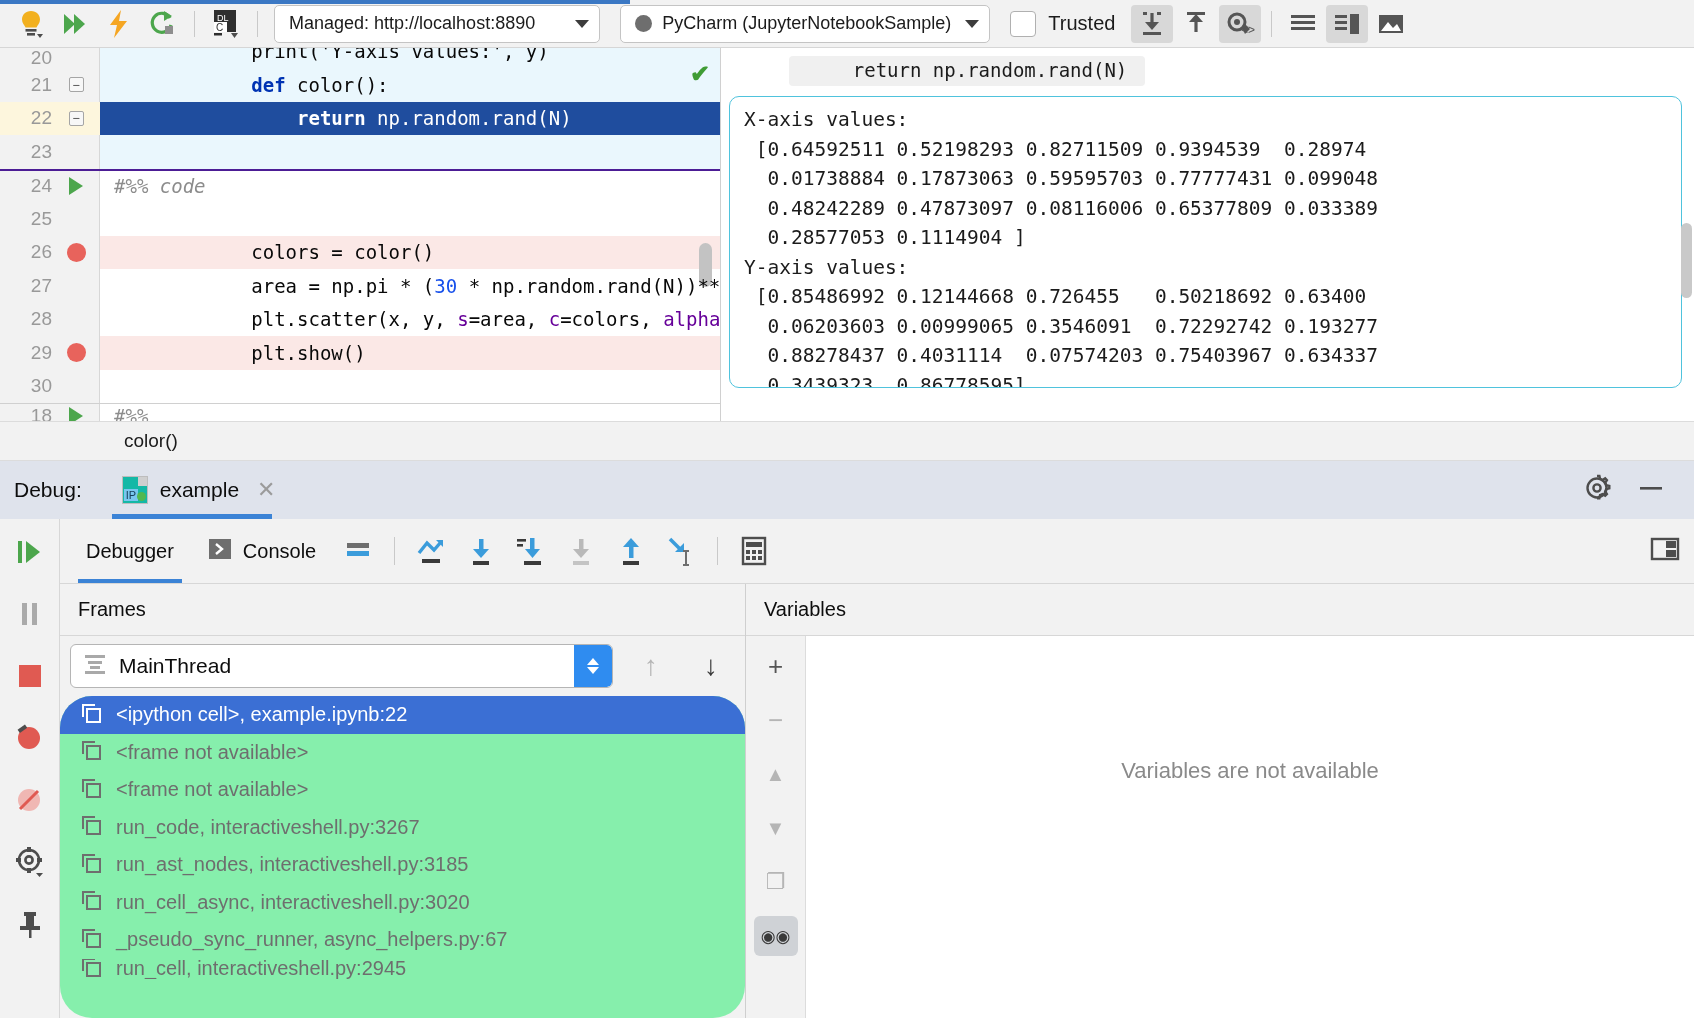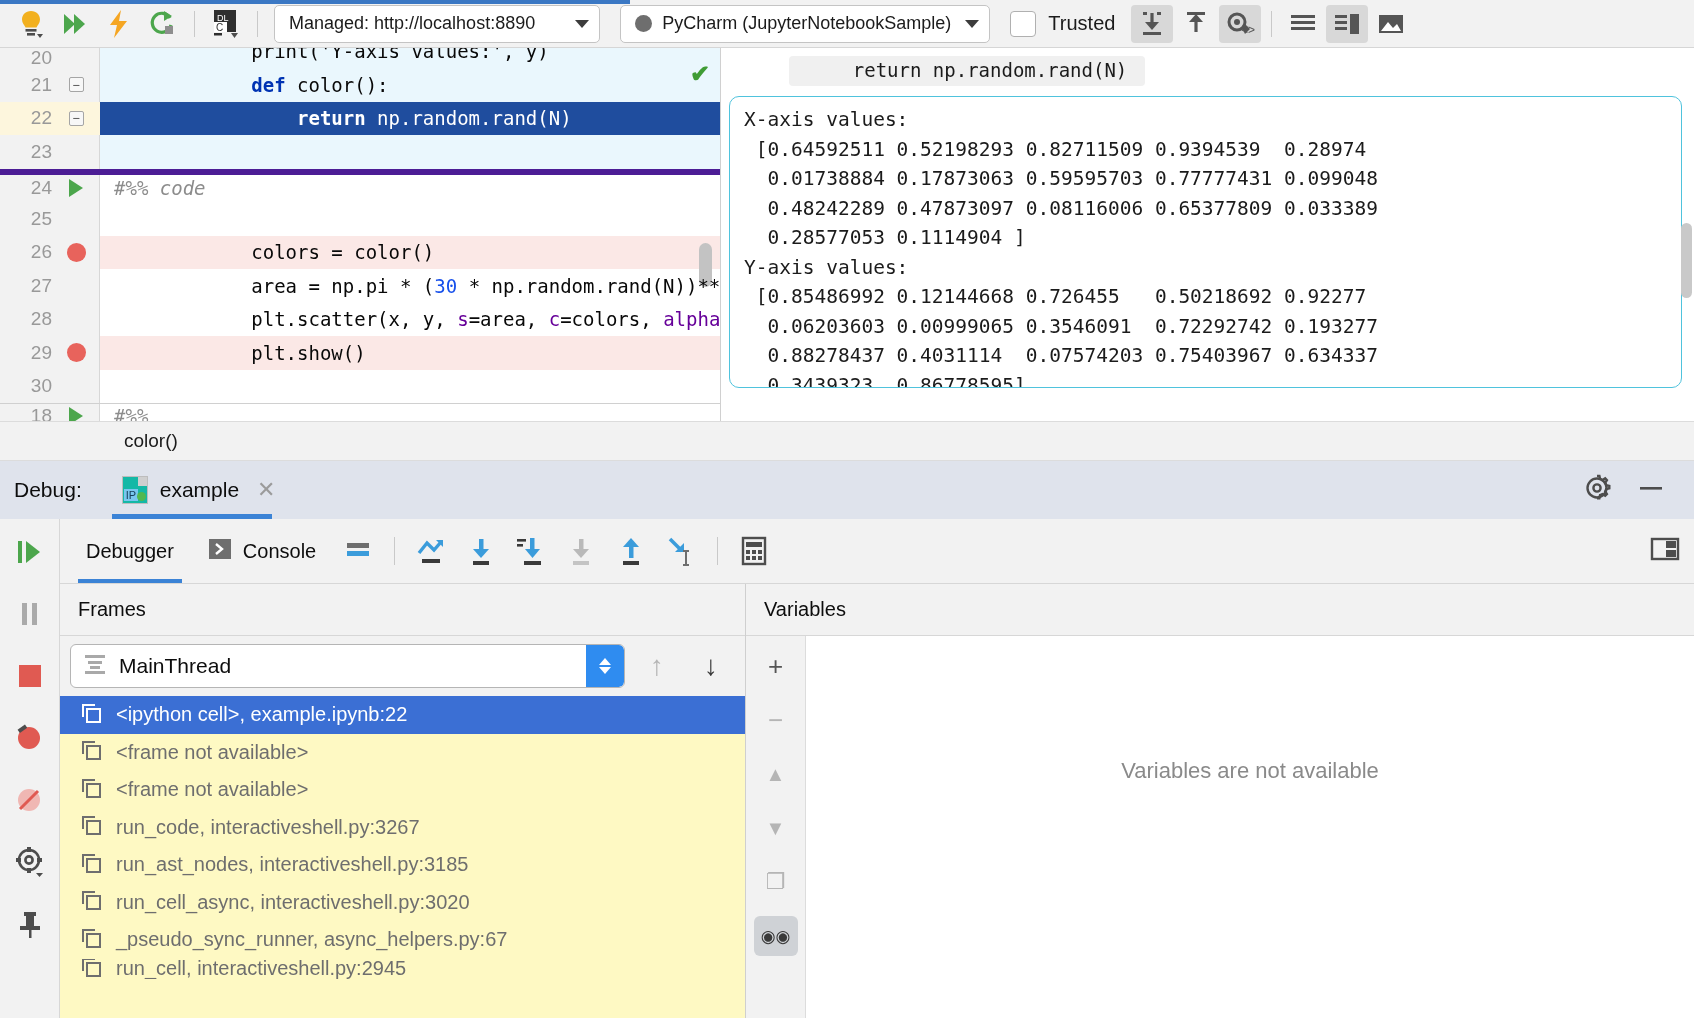--- a/index.html
+++ b/index.html
@@ -225,39 +225,39 @@
   .panels { flex: 1 1 auto; display: flex; min-height: 0; }
   .frames-panel { width: 686px; flex: 0 0 686px; display: flex; flex-direction: column; border-right: 1px solid #cfcfcf; }
   .vars-panel { flex: 1 1 auto; display: flex; flex-direction: column; min-width: 0; }
 
   .panel-title {
     flex: 0 0 52px; display: flex; align-items: center; padding-left: 18px;
     font-size: 20px; color: #0d0d0d; background: #f2f2f2;
     border-bottom: 1px solid #d7d7d7;
   }
 
-  .thread-row { display: flex; align-items: center; gap: 10px; padding: 8px 12px 8px 10px; background: #f2f2f2; }
+  .thread-row { display: flex; align-items: center; gap: 16px; padding: 8px 12px 8px 10px; background: #f2f2f2; }
   .thread-select {
     flex: 1 1 auto; height: 44px; background: #ffffff; border: 1px solid #b5b5b5;
     border-radius: 6px; display: flex; align-items: center; padding-left: 12px; gap: 12px;
     position: relative; overflow: hidden;
   }
   .thread-name { font-size: 21px; color: #0d0d0d; }
   .stepper {
     position: absolute; right: 0; top: 0; bottom: 0; width: 38px;
     background: #2f8cf0; display: flex; flex-direction: column;
     align-items: center; justify-content: center; gap: 2px;
     border-radius: 0 5px 5px 0;
   }
   .stepper i { display: block; width: 0; height: 0; border-left: 6px solid transparent; border-right: 6px solid transparent; }
   .stepper .up { border-bottom: 7px solid #fff; }
   .stepper .dn { border-top: 7px solid #fff; }
   .arrow-btn { width: 44px; height: 44px; display: flex; align-items: center; justify-content: center; font-size: 28px; }
 
-  .frames-list { flex: 1 1 auto; overflow: hidden; background: #fef9c3; }
+  .frames-list { flex: 1 1 auto; overflow: hidden; background: #86efac; border-radius: 32px; }
   .frame-item {
     display: flex; align-items: center; gap: 12px;
     height: 37.5px; padding-left: 22px;
     font-size: 20px; color: #6e6e6e;
   }
   .frame-item.sel { background: #3b6fd4; color: #ffffff; }
   .frame-ico { width: 22px; height: 22px; flex: 0 0 22px; position: relative; }
   .frame-ico b {
     position: absolute; left: 4px; top: 4px; width: 15px; height: 15px;
     border: 2px solid #6e6e6e; background: transparent; box-sizing: border-box;
@@ -438,21 +438,21 @@
           </div>
         </div>
 
         <div class="line">
           <div class="line-bg bg-cell"></div>
           <div class="ln-num">23</div>
           <div class="ln-gutter-icon"></div>
           <div class="ln-code"></div>
         </div>
 
-        <div class="line" style="border-top:6px solid #4c1d95;">
+        <div class="line" style="border-top:2px solid #4c1d95;">
           <div class="ln-num">24</div>
           <div class="ln-gutter-icon">
             <span class="run-tri"></span>
           </div>
           <div class="ln-code cellmark">#%% code</div>
         </div>
 
         <div class="line">
           <div class="ln-num">25</div>
           <div class="ln-gutter-icon"></div>
@@ -519,21 +519,21 @@
 
     <div class="output-pane">
       <div class="out-code-chip">    return np.random.rand(N)</div>
       <div class="out-box">
         <div class="out-text">X-axis values:</div>
         <div class="out-text"> [0.64592511 0.52198293 0.82711509 0.9394539  0.28974</div>
         <div class="out-text">  0.01738884 0.17873063 0.59595703 0.77777431 0.099048</div>
         <div class="out-text">  0.48242289 0.47873097 0.08116006 0.65377809 0.033389</div>
         <div class="out-text">  0.28577053 0.1114904 ]</div>
         <div class="out-text">Y-axis values:</div>
-        <div class="out-text"> [0.85486992 0.12144668 0.726455   0.50218692 0.92277</div>
+        <div class="out-text"> [0.85486992 0.12144668 0.726455   0.50218692 0.63400</div>
         <div class="out-text">  0.06203603 0.00999065 0.3546091  0.72292742 0.193277</div>
         <div class="out-text">  0.88278437 0.4031114  0.07574203 0.75403967 0.634337</div>
         <div class="out-text">  0.3439323  0.86778595]</div>
       </div>
       <div class="out-scrollbar"></div>
     </div>
   </div>
 
   <div class="breadcrumb-bar">
     <span>color()</span>

